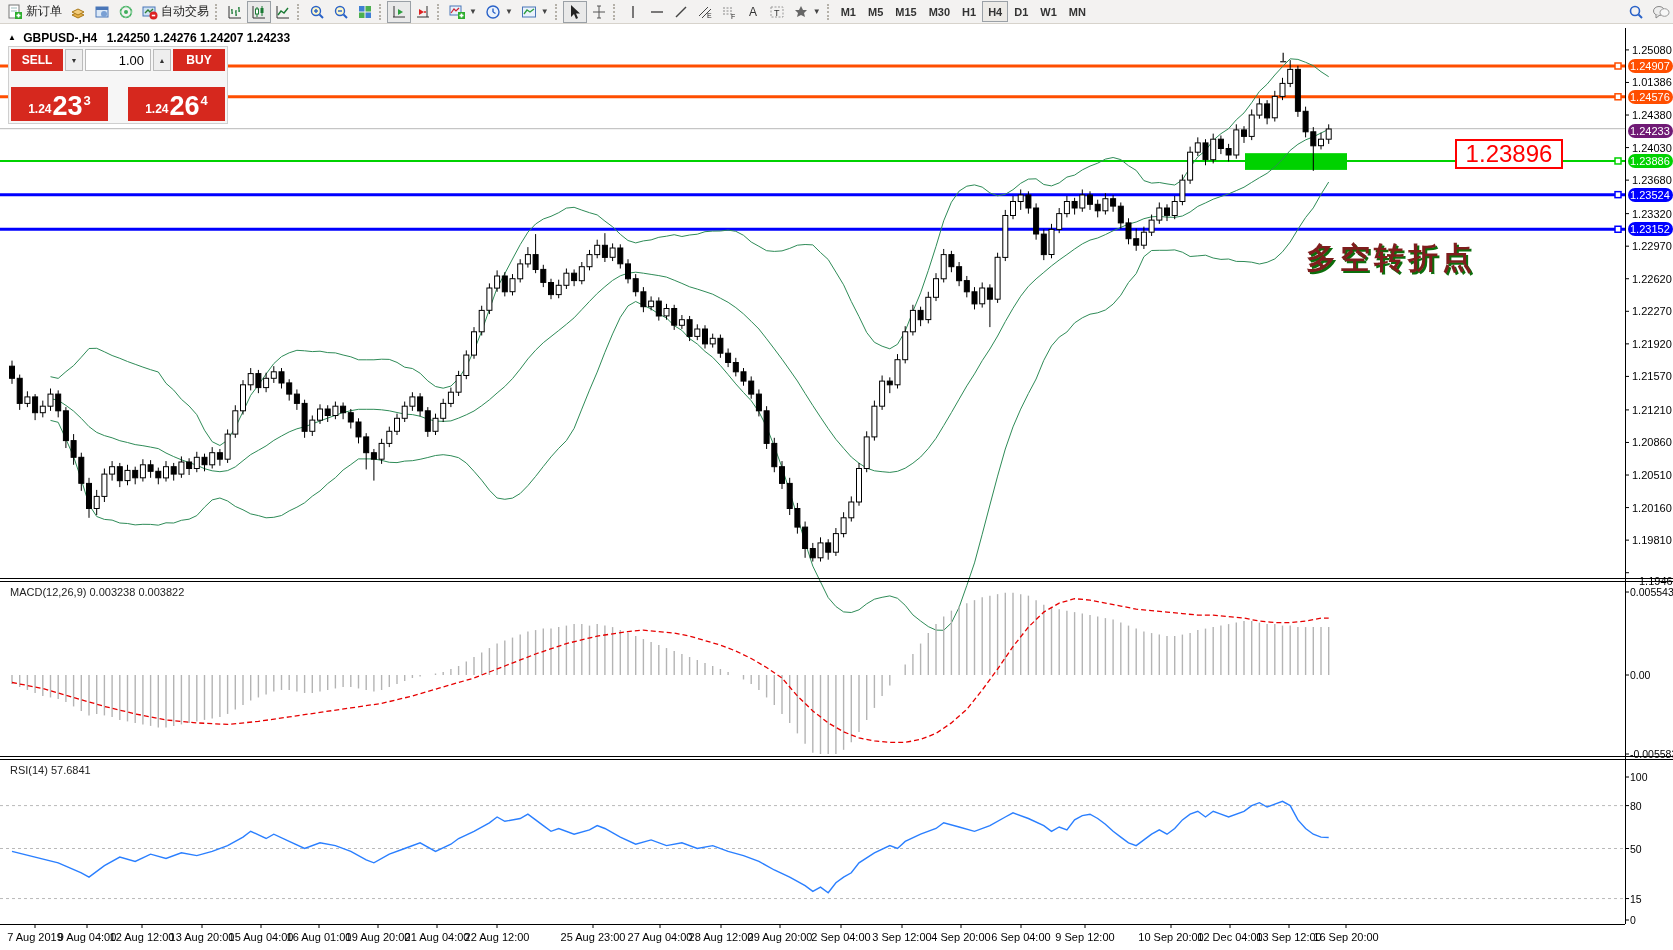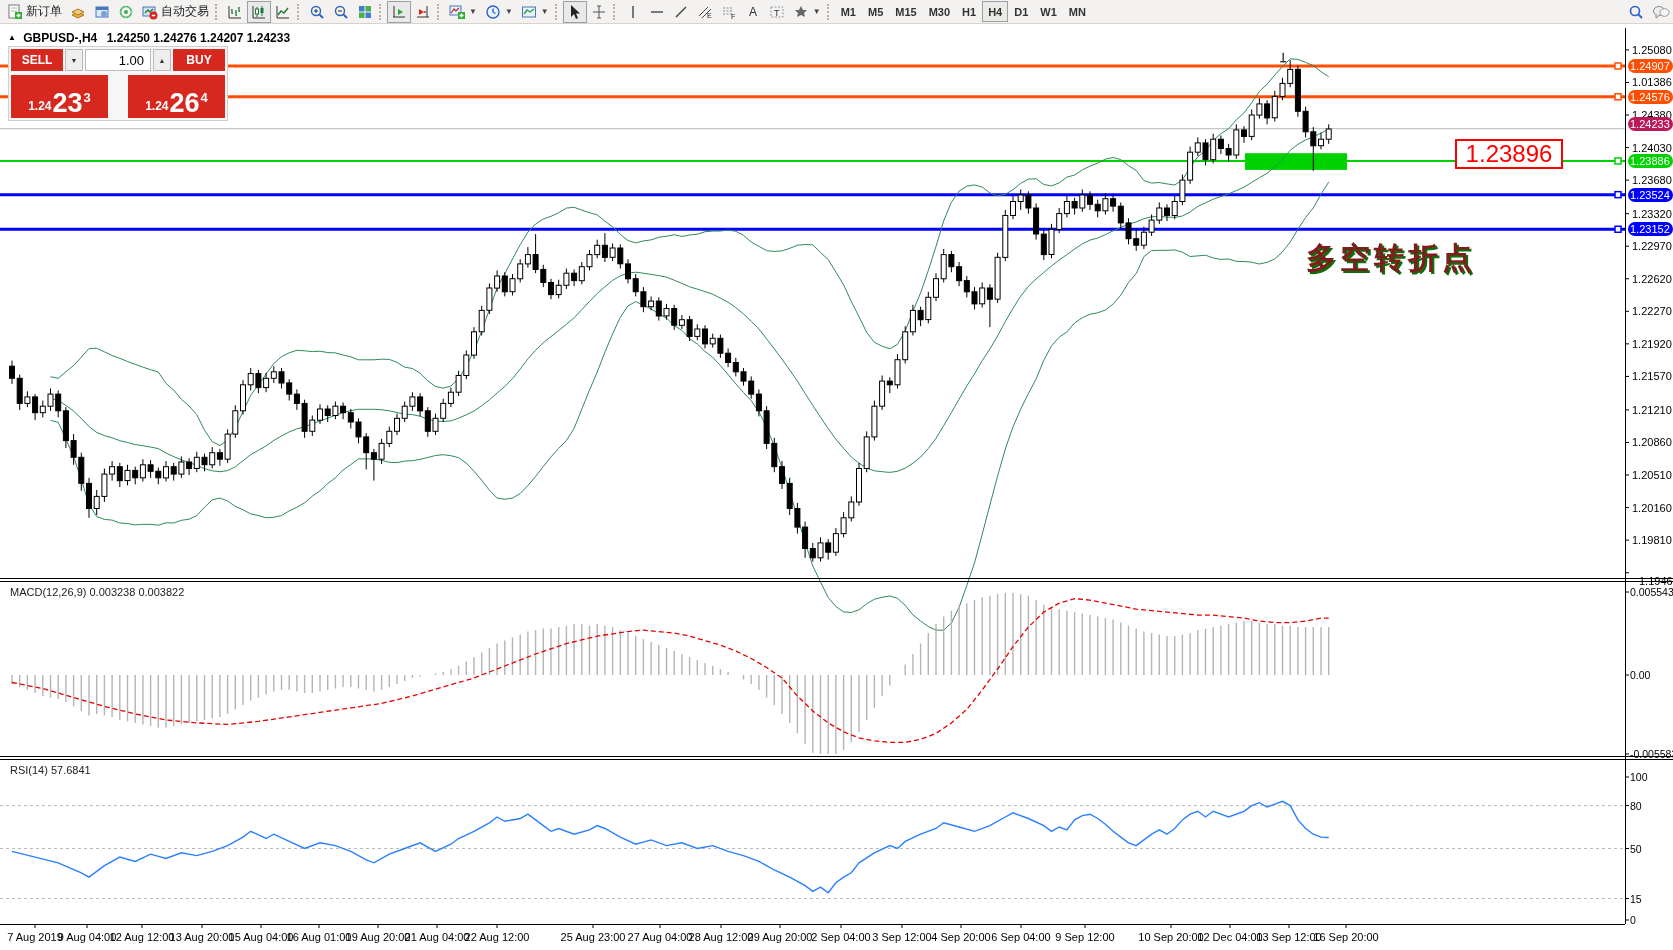--- a/index.html
+++ b/index.html
@@ -32,21 +32,21 @@
   
   #trade-panel{position:absolute;top:46px;left:8px;width:214px;z-index:6;background:#f6f6f6;
                border:1px solid #cfcfcf;padding:2px;}
   #tp-row1{display:flex;height:22px;gap:2px;}
   .tp-btn{flex:0 0 52px;background:#d6281e;color:#fff;font-size:12px;font-weight:bold;
           display:flex;align-items:center;justify-content:center;}
   .spin{flex:0 0 16px;background:#eee;border:1px solid #bbb;display:flex;align-items:center;
         justify-content:center;font-size:7px;color:#333;}
   #vol{flex:1;background:#fff;border:1px solid #bbb;font-size:13px;text-align:right;
        display:flex;align-items:center;justify-content:flex-end;padding-right:6px;}
-  #tp-row2{display:flex;height:43px;gap:20px;margin-top:4px;}
+  #tp-row2{display:flex;height:34px;gap:20px;margin-top:16px;}
   .bigpx{flex:1;background:#d6281e;color:#fff;display:flex;align-items:flex-end;justify-content:center;
          padding-bottom:2px;}
   .bigpx .s{font-size:12px;font-weight:bold;margin:0 1px 3px 0;}
   .bigpx .m{font-size:27px;font-weight:bold;line-height:26px;}
   .bigpx .e{font-size:13px;font-weight:bold;margin:0 0 11px 1px;}
   
   #callout{position:absolute;left:1455px;top:139px;width:104px;height:26px;border:2px solid #ff0000;
            color:#ff0000;font-size:24px;line-height:25px;text-align:center;z-index:5;background:#fff;}
   #cn-note{position:absolute;left:1306px;top:238px;font-size:30px;font-weight:bold;color:#7f1d1d;
            text-shadow:2px 2px 0 #0c6e0c;letter-spacing:4px;z-index:5;}
@@ -986,21 +986,21 @@
     <div class="ptick" style="top: 442.465px;">1.20860</div>
     <div class="ptick" style="top: 475.023px;">1.20510</div>
     <div class="ptick" style="top: 507.581px;">1.20160</div>
     <div class="ptick" style="top: 540.14px;">1.19810</div>
     <div class="ptick" style="top: 581px; margin-left: 7px;">1.19460</div>
     <div class="plabel" style="top: 66px; background: rgb(255, 78, 0);">1.24907</div>
     <div class="plabel" style="top: 96.7907px; background: rgb(255, 78, 0);">1.24576</div>
     <div class="plabel" style="top: 160.977px; background: rgb(0, 210, 0);">1.23886</div>
     <div class="plabel" style="top: 194.651px; background: rgb(0, 0, 255);">1.23524</div>
     <div class="plabel" style="top: 229.256px; background: rgb(0, 0, 255);">1.23152</div>
-    <div class="plabel" style="top: 124px; background: #be185d;">1.24233</div>
+    <div class="plabel" style="top: 131px; background: #701a75;">1.24233</div>
     <div class="itick" style="top: 592.021px;">0.005543</div>
     <div class="itick" style="top: 675px;">0.00</div>
     <div class="itick" style="top: 754px;">-0.005583</div>
     <div class="itick" style="top: 777px;">100</div>
     <div class="itick" style="top: 805.6px;">80</div>
     <div class="itick" style="top: 848.5px;">50</div>
     <div class="itick" style="top: 898.55px;">15</div>
     <div class="itick" style="top: 920px;">0</div>
     <div class="tlabel" style="left: 35px;">7 Aug 2019</div>
     <div class="tlabel" style="left: 87px;">9 Aug 04:00</div>

